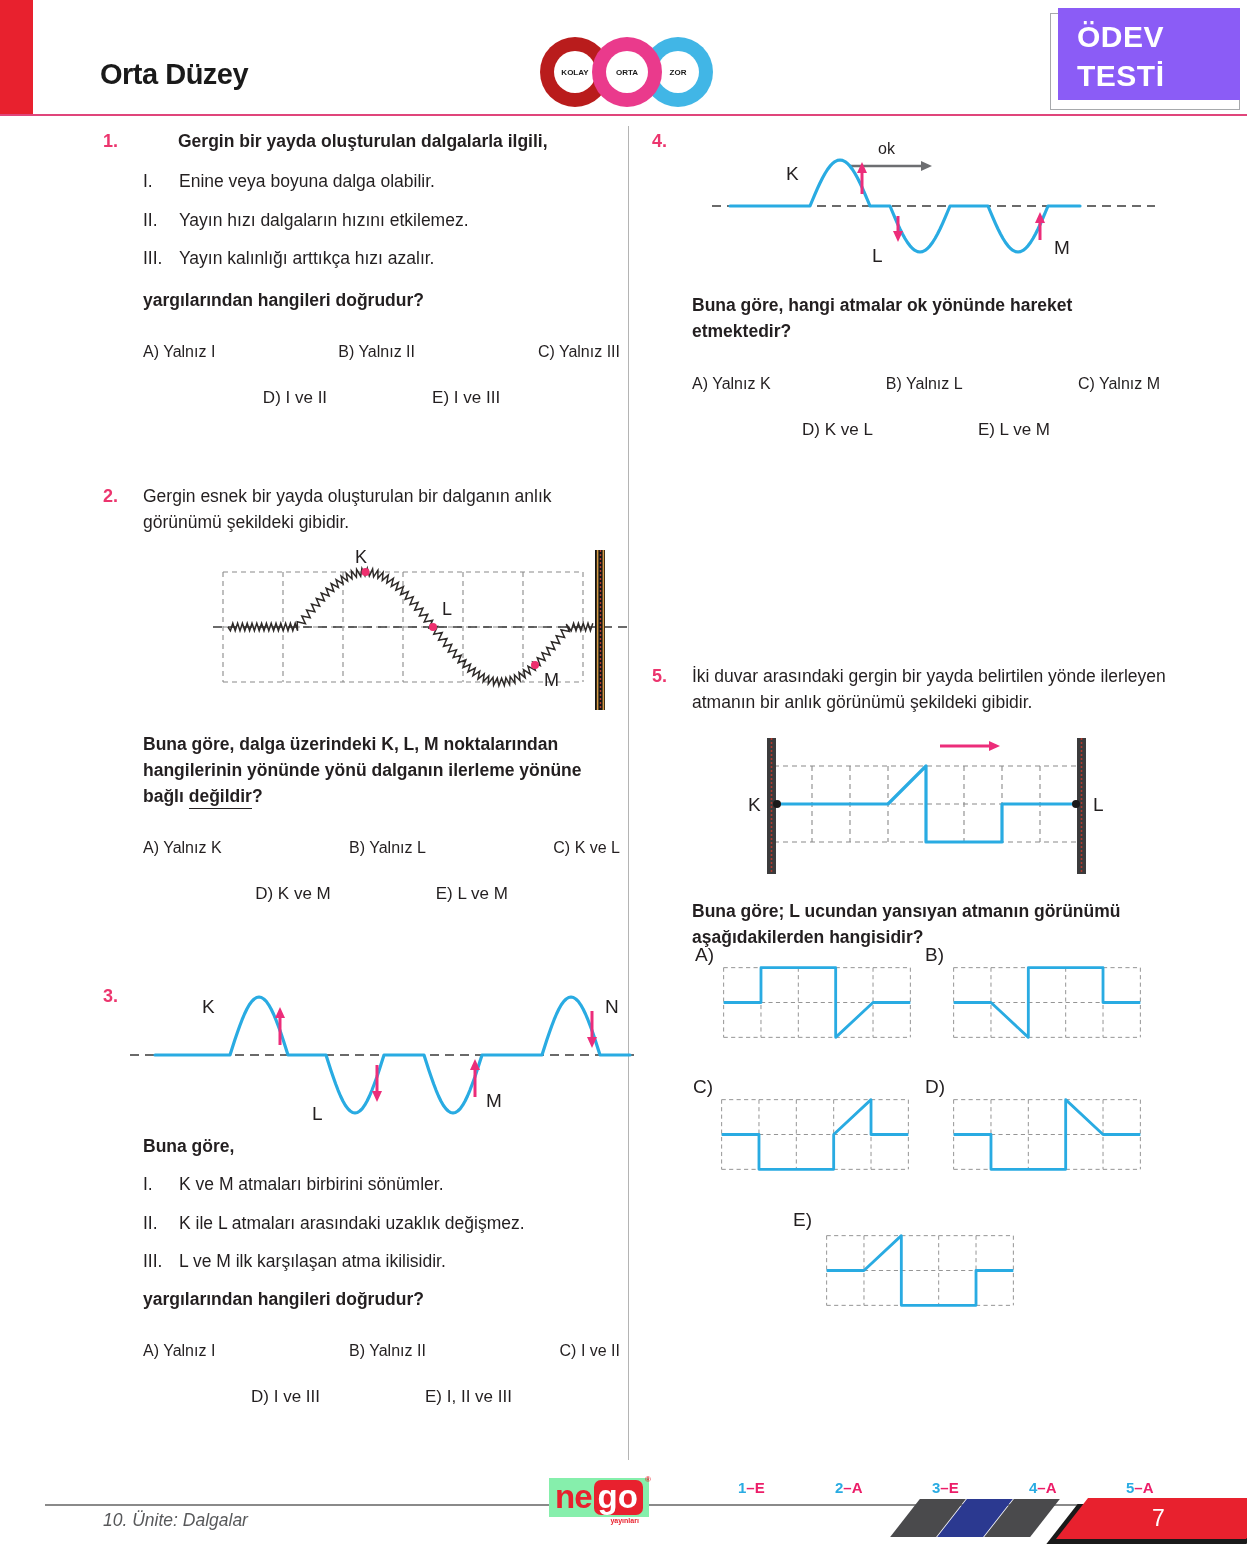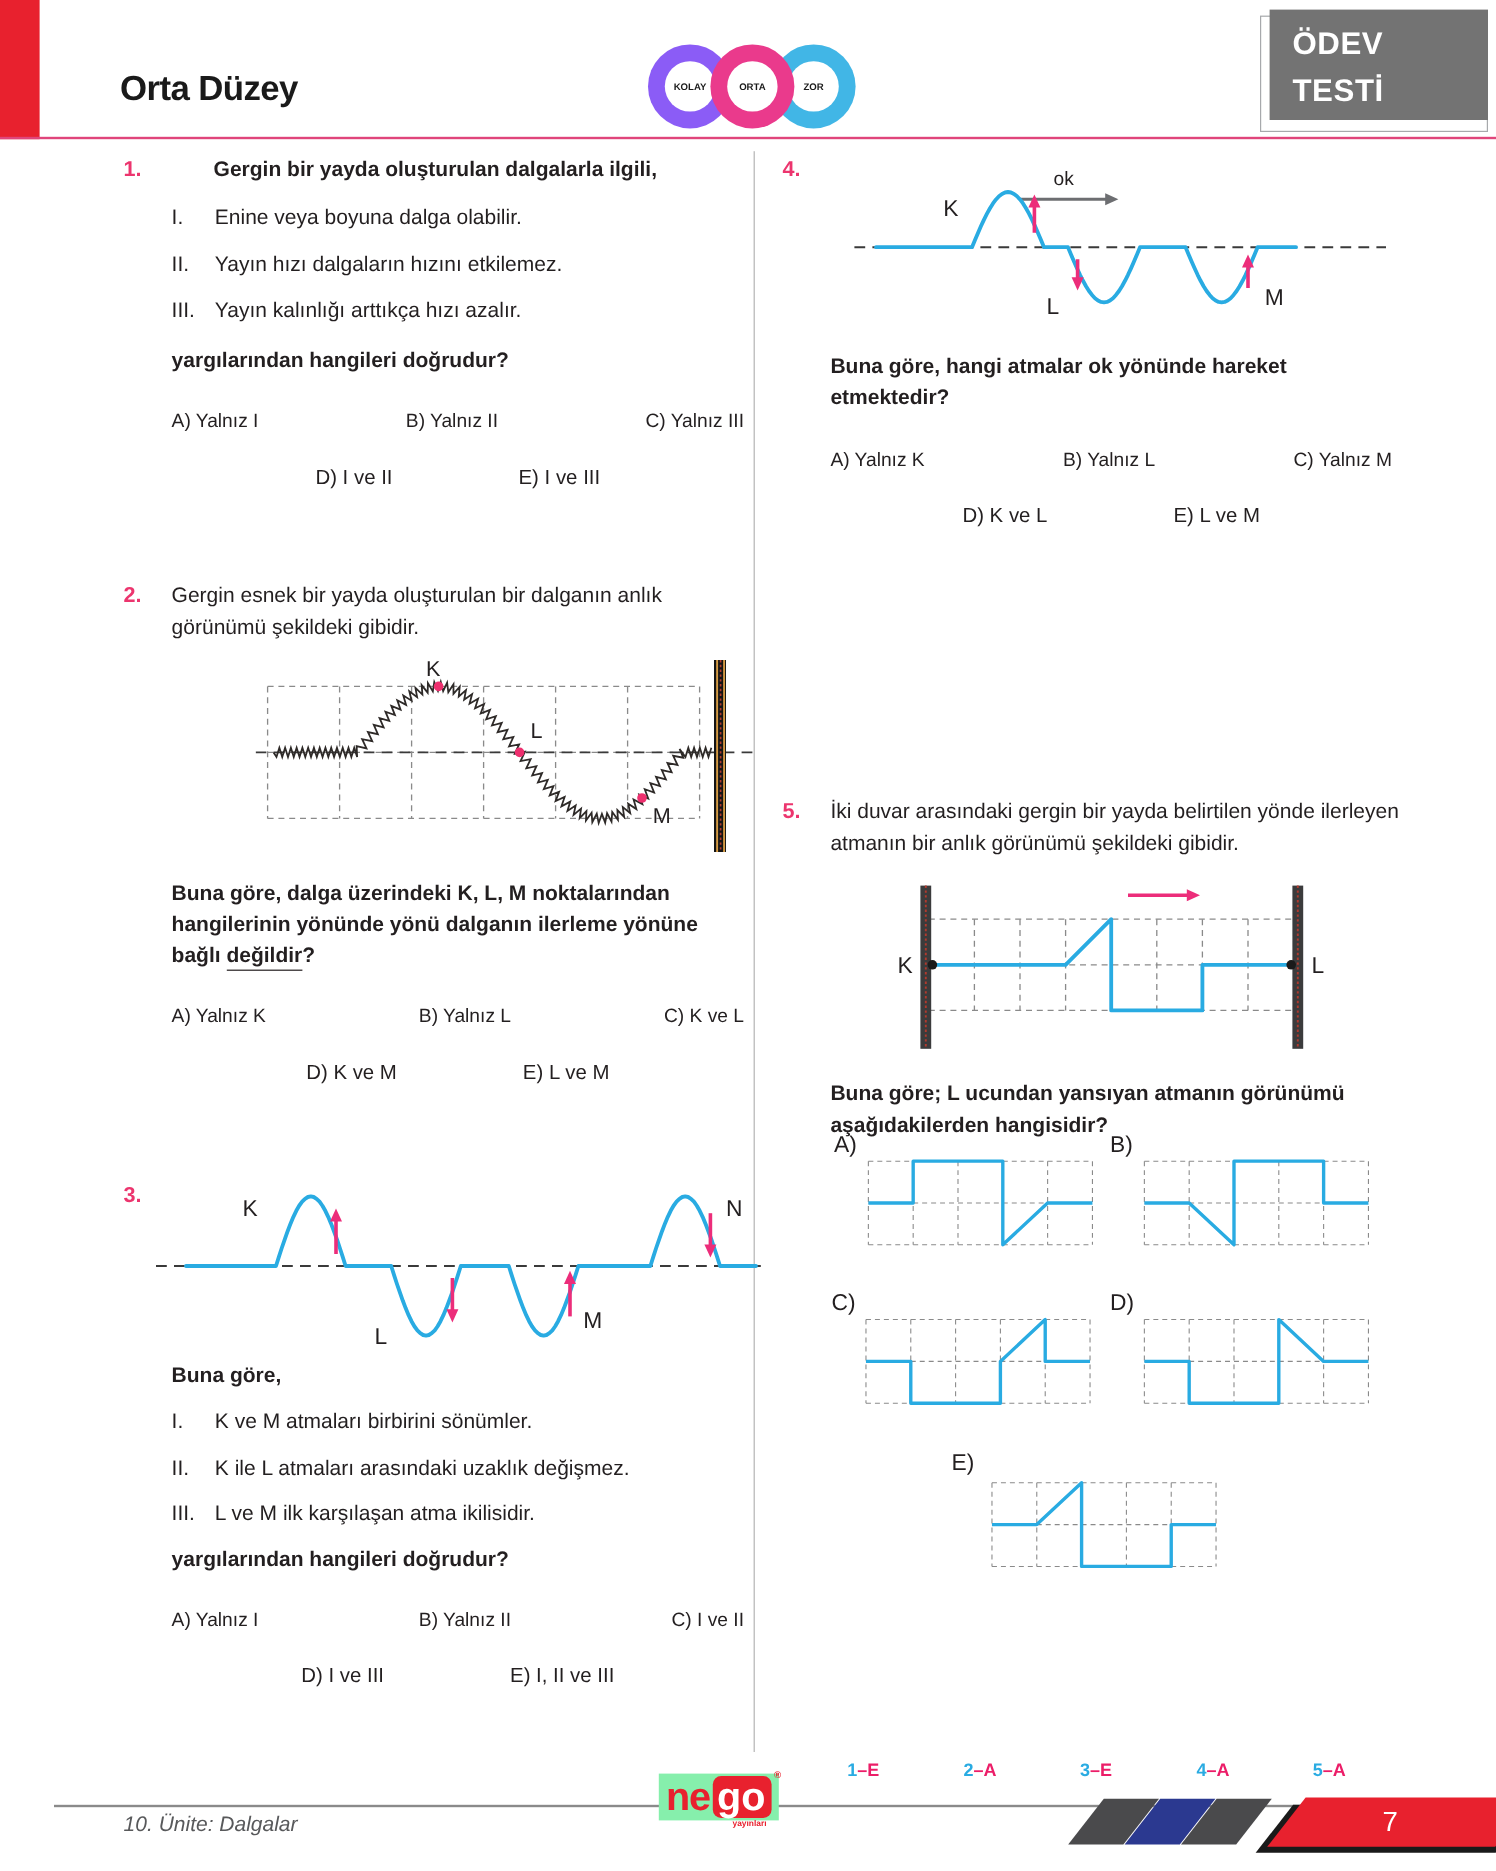--- a/index.html
+++ b/index.html
@@ -8,45 +8,45 @@
     font-family:"Liberation Sans",sans-serif;color:#231f20;overflow:hidden;
   }
   
   .red-left-bar{position:absolute;left:0;top:0;width:33px;height:116px;background:#e8212e;}
   .level-title{position:absolute;left:100px;top:58px;font-size:29px;font-weight:bold;letter-spacing:-0.5px;color:#1a1a1a;}
   .header-rule{position:absolute;left:0;top:114px;width:1247px;height:2px;background:#e0457b;}
   .badges{position:absolute;left:540px;top:34px;width:210px;height:76px;}
   .badge{position:absolute;width:70px;height:70px;border-radius:50%;display:flex;align-items:center;justify-content:center;}
   .badge .inner{width:42px;height:42px;border-radius:50%;background:#fff;display:flex;align-items:center;justify-content:center;
     font-size:8px;font-weight:bold;color:#1a1a1a;}
-  .badge.kolay{left:0;top:3px;background:#8b5cf6;}
+  .badge.kolay{left:0;top:3px;background:#b91c1c;}
   .badge.zor{left:103px;top:3px;background:#41b6e6;}
   .badge.orta{left:52px;top:3px;background:#ea3a8c;z-index:2;}
   .odev-outline{position:absolute;left:1050px;top:13px;width:188px;height:95px;border:1px solid #a7a9ac;background:#fff;}
-  .odev-box{position:absolute;left:1058px;top:8px;width:182px;height:92px;background:#737373;color:#fff;
-    font-weight:bold;font-size:26px;line-height:39px;padding:9px 0 0 19px;box-sizing:border-box;letter-spacing:0.5px;}
+  .odev-box{position:absolute;left:1058px;top:8px;width:182px;height:92px;background:#8b5cf6;color:#fff;
+    font-weight:bold;font-size:30px;line-height:39px;padding:9px 0 0 19px;box-sizing:border-box;letter-spacing:0.5px;}
   
   .col-divider{position:absolute;left:628px;top:126px;width:1px;height:1334px;background:#b4b4b4;}
   .question{position:absolute;font-size:17.5px;line-height:1.5;}
   .qnum{position:absolute;left:0;top:0;font-weight:bold;color:#ec356e;font-size:18px;}
   .qbody{margin-left:40px;}
   .stem{margin:0 0 14px 0;}
   .stem.bold{font-weight:bold;margin-left:35px;}
   .item-row{display:flex;margin:0 0 12px 0;}
   .item-num{width:36px;flex:0 0 36px;}
   .closing{font-weight:bold;margin:16px 0 0 0;}
   .underlined{border-bottom:1.6px solid #231f20;padding-bottom:2px;}
   .opt-row{display:flex;justify-content:space-between;margin-top:27px;font-size:16px;}
   .opt-row2{display:flex;justify-content:center;gap:105px;margin-top:21px;font-size:17px;}
   .fig{display:block;}
   svg text{font-family:"Liberation Sans",sans-serif;fill:#231f20;}
   .opt-label{position:absolute;font-size:19px;}
   
   .answer-key{position:absolute;top:1463px;left:0;width:1247px;height:20px;font-size:15px;font-weight:bold;}
-  .ak-entry{position:absolute;top:4px;}
+  .ak-entry{position:absolute;top:16px;margin-left:32px;}
   .ak-num{color:#29abe2;}
   .ak-ans{color:#ec1d68;}
   .footer-line{position:absolute;left:45px;top:1504px;width:1146px;height:2px;background:#8a8a8a;}
   .unit-label{position:absolute;left:103px;top:1510px;font-size:17.5px;font-style:italic;color:#58595b;}
   .logo{position:absolute;left:549px;top:1478px;background:#86efac;padding:2px 6px;display:flex;align-items:flex-start;}
   .logo .ne{color:#e8212e;font-size:33px;font-weight:bold;letter-spacing:-1px;line-height:1;}
   .logo .go{background:#e8212e;color:#fff;font-size:33px;font-weight:bold;border-radius:7px;padding:0 5px 2px 4px;margin-left:2px;line-height:1;position:relative;}
   .logo .reg{position:absolute;right:-8px;top:-4px;font-size:8px;color:#e8212e;background:transparent;}
   .logo .sub{position:absolute;right:4px;bottom:-9px;font-size:7px;color:#e8212e;font-weight:bold;}
   .slash{position:absolute;top:1499px;width:46px;height:38px;transform:skewX(-38deg);}

